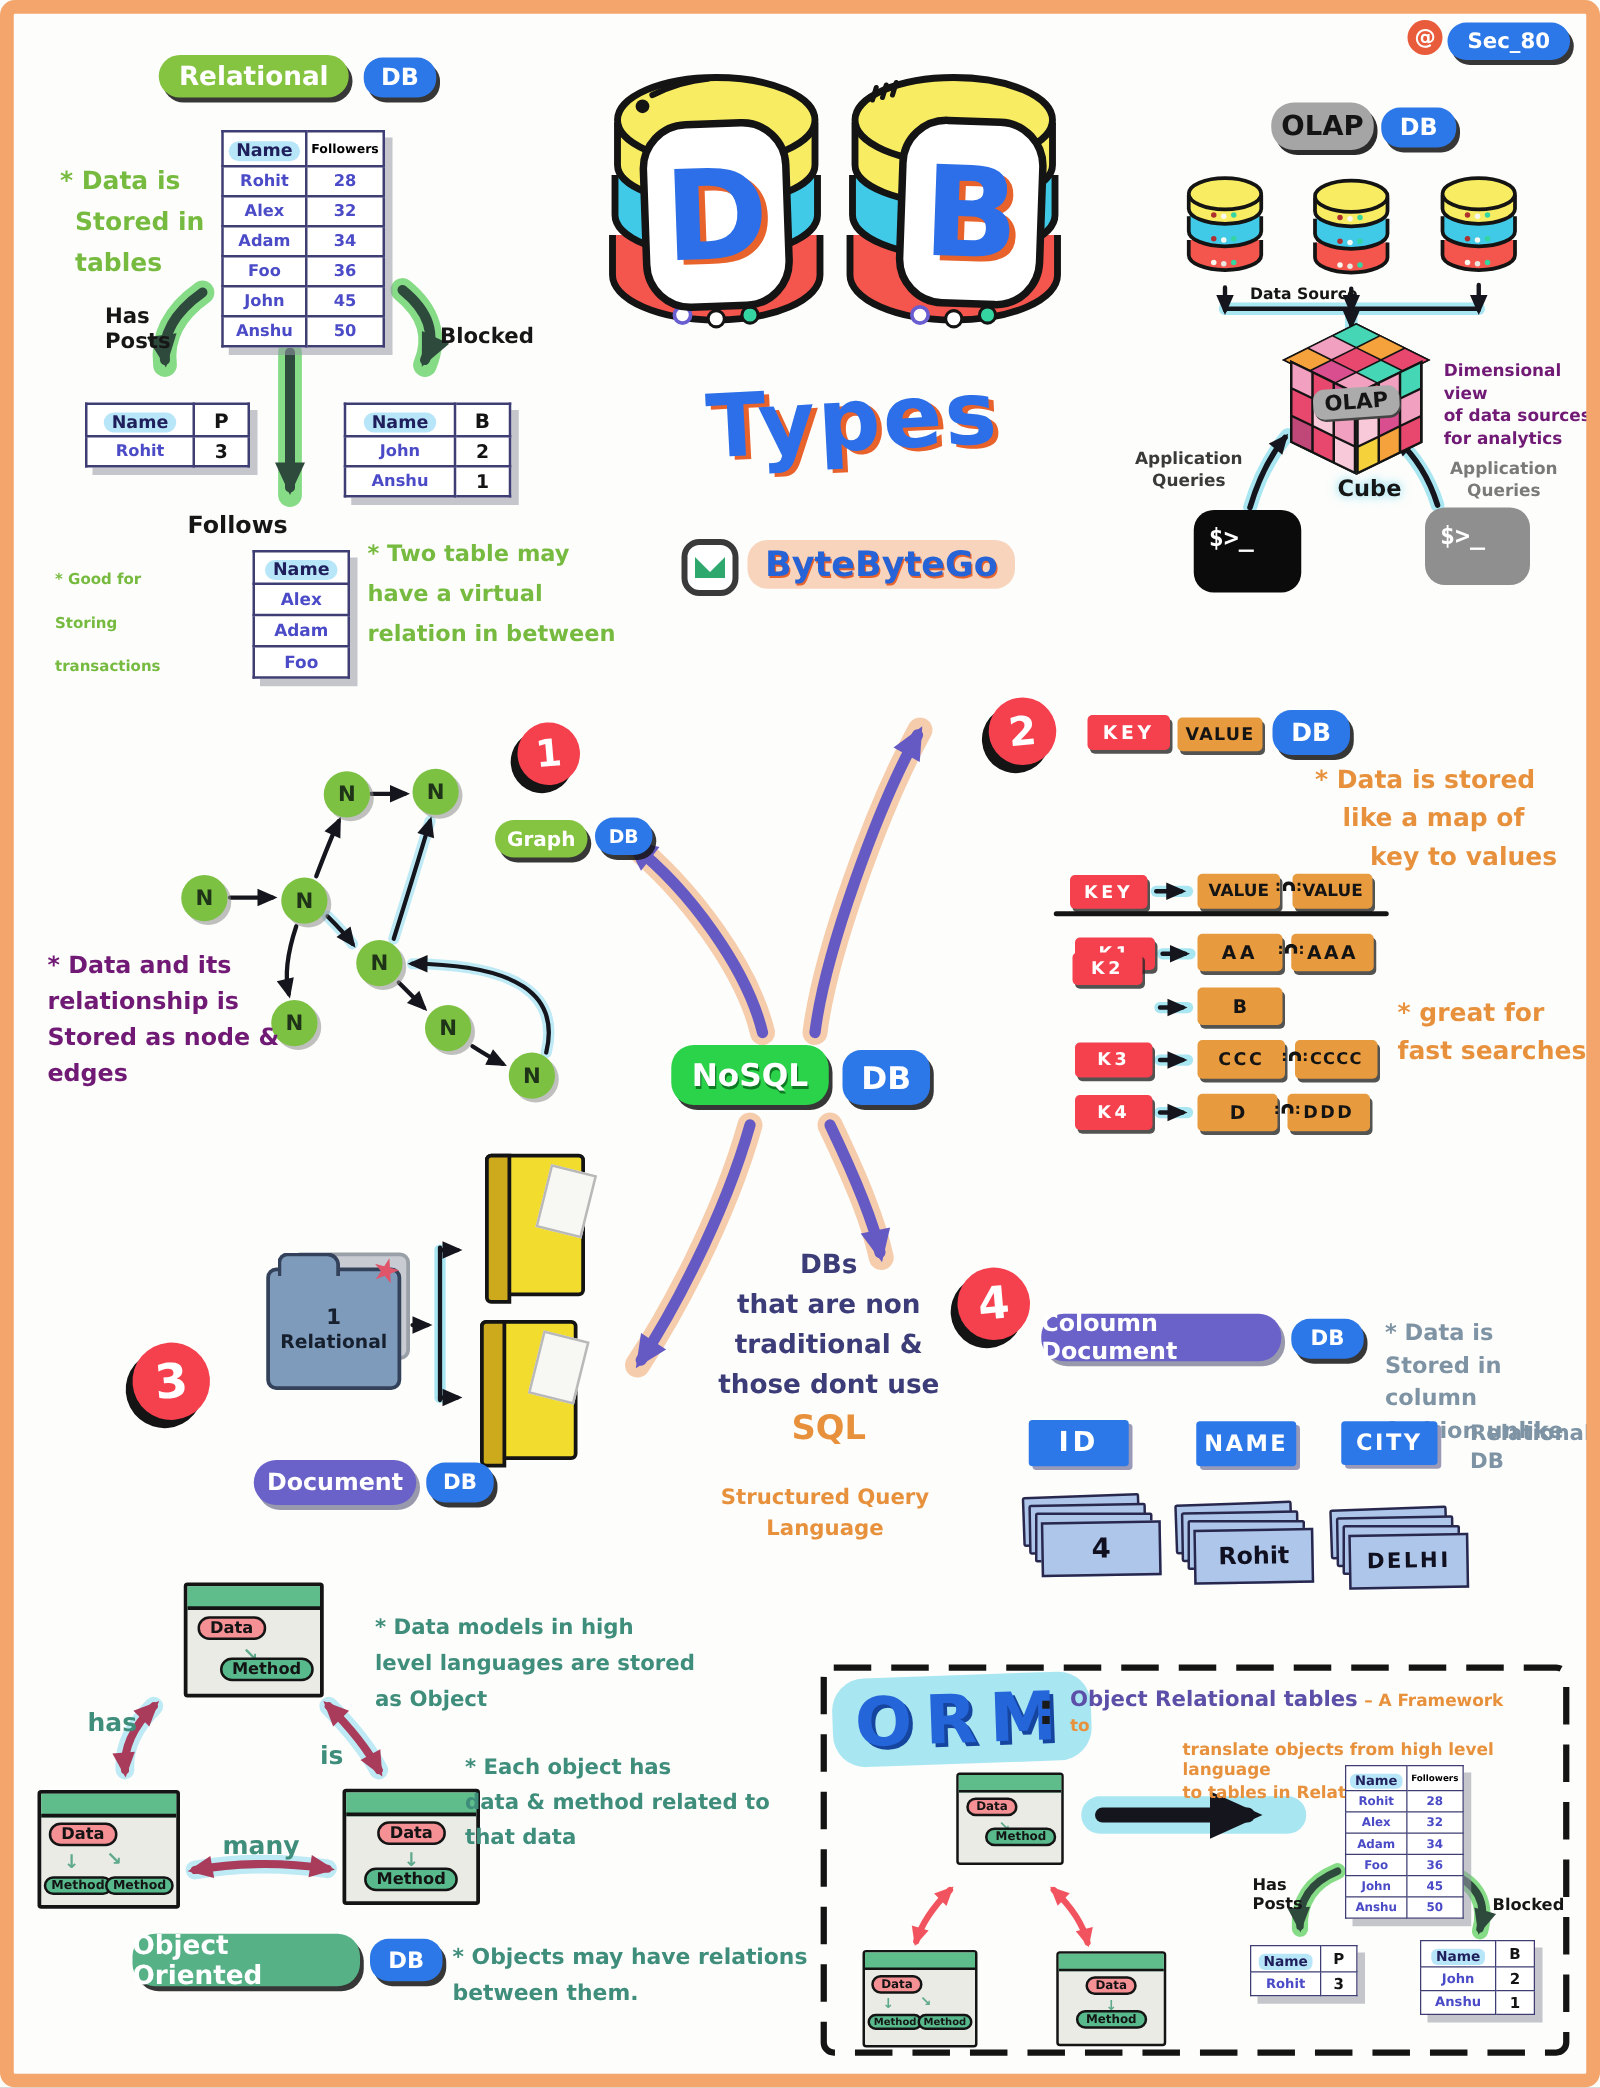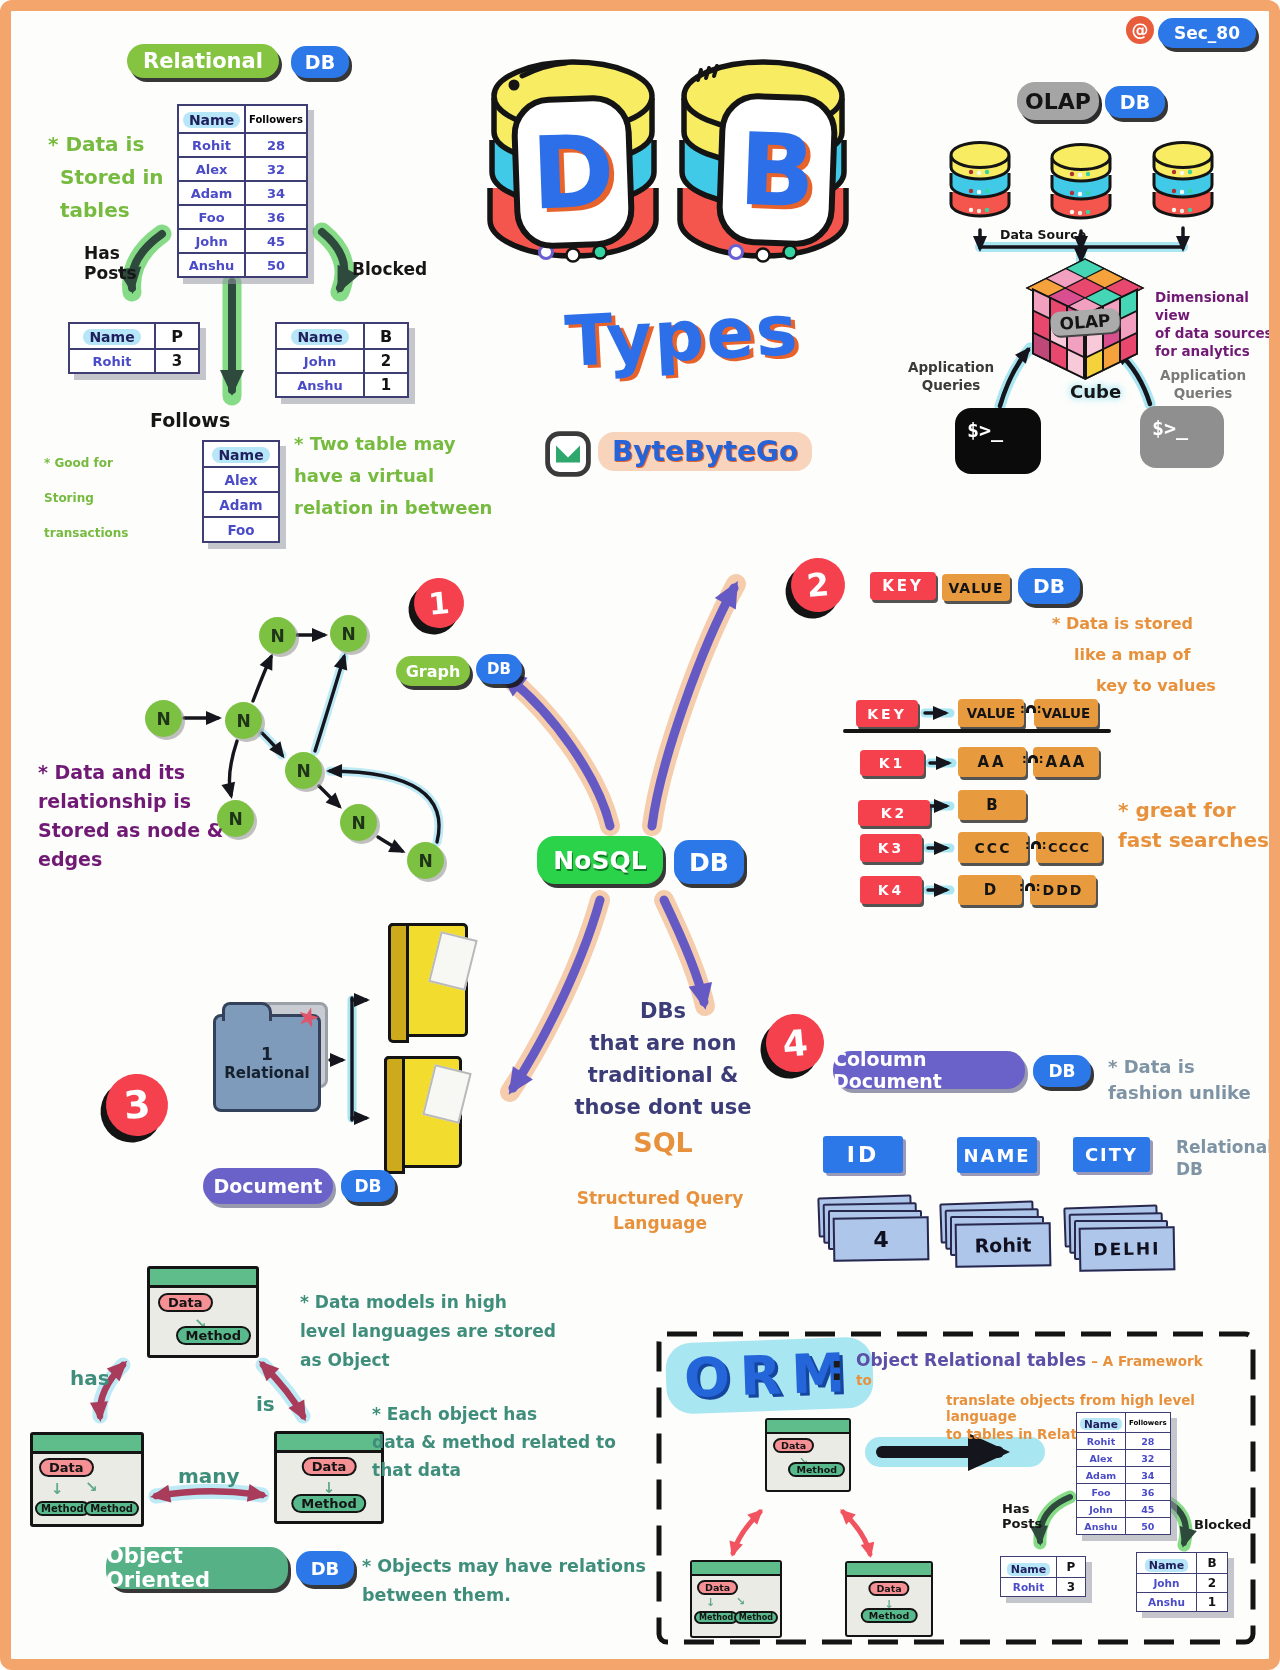--- a/index.html
+++ b/index.html
@@ -510,21 +510,21 @@
 <div>edges</div>
 </div>
 
 <div class="lay badge" style="left:791px;top:558px;width:54px;height:54px;font-size:32px">2</div>
 <div class="kbox" style="left:870px;top:572px;width:66px;height:28px;font-size:15px">KEY</div>
 <div class="vbox" style="left:942px;top:574px;width:68px;height:27px;font-size:14px;letter-spacing:1px">VALUE</div>
 <div class="lay pill db" style="left:1018px;top:568px;width:62px;height:36px;font-size:20px">
       <span>DB</span>
     </div>
 
-<div class="lay note orange-note" style="left:1052px;top:608px;font-size:16px;line-height:31px">
+<div class="lay note orange-note" style="left:1052px;top:608px;font-size:20px;line-height:31px">
 <div>* Data is stored</div>
 <div style="padding-left:22px">like a map of</div>
 <div style="padding-left:44px">key to values</div>
 </div>
 
 <div class="kbox" style="left:856px;top:700px;width:62px;height:27px;font-size:14px">KEY</div>
 <div class="vbox" style="left:958px;top:699px;width:66px;height:28px;font-size:13.5px">VALUE</div>
 <div class="tie" style="left:1020px;top:702px">
       <span>:</span>
       <span class="arc"></span>
@@ -535,21 +535,21 @@
 
 <div class="kbox" style="left:860px;top:750px;width:64px;height:26px;font-size:14px">K1</div>
 <div class="vbox" style="left:958px;top:747px;width:68px;height:30px;font-size:15px;letter-spacing:3px">AA</div>
 <div class="tie" style="left:1022px;top:752px">
       <span>:</span>
       <span class="arc"></span>
       <span>:</span>
     </div>
 <div class="vbox" style="left:1033px;top:747px;width:66px;height:30px;font-size:15px;letter-spacing:2px">AAA</div>
 
-<div class="kbox" style="left:858px;top:800px;width:72px;height:26px;font-size:14px">K2</div>
+<div class="kbox" style="left:858px;top:762px;width:56px;height:26px;font-size:14px">K2</div>
 <div class="vbox" style="left:958px;top:790px;width:68px;height:30px;font-size:15px">B</div>
 
 <div class="kbox" style="left:860px;top:834px;width:62px;height:28px;font-size:14px">K3</div>
 <div class="vbox" style="left:958px;top:832px;width:70px;height:31px;font-size:14px;letter-spacing:2px">CCC</div>
 <div class="tie" style="left:1025px;top:838px">
       <span>:</span>
       <span class="arc"></span>
       <span>:</span>
     </div>
 <div class="vbox" style="left:1036px;top:832px;width:66px;height:31px;font-size:13px;letter-spacing:1px">CCCC</div>
@@ -605,20 +605,21 @@
 <div class="lay badge" style="left:766px;top:1014px;width:58px;height:58px;font-size:36px">4</div>
 <div class="lay pill purple" style="left:833px;top:1051px;width:192px;height:38px;font-size:19px">
       <span>Coloumn Document</span>
     </div>
 <div class="lay pill db" style="left:1033px;top:1055px;width:58px;height:32px;font-size:17px">
       <span>DB</span>
     </div>
 
 <div class="lay note gray-note" style="left:1108px;top:1054px;font-size:18px;line-height:26px">
 <div>* Data is</div>
+<div>Stored in column</div>
 <div>fashion unlike</div>
 </div>
 <div class="lay note gray-note" style="left:1176px;top:1136px;font-size:17px;line-height:22px">
 <div>Relational</div>
 <div>DB</div>
 </div>
 
 <div class="hdrbox" style="left:823px;top:1136px;width:80px;height:37px;font-size:22px;letter-spacing:3px">ID</div>
 <div class="hdrbox" style="left:957px;top:1137px;width:80px;height:36px;font-size:18px">NAME</div>
 <div class="hdrbox" style="left:1073px;top:1137px;width:77px;height:35px;font-size:18px">CITY</div>

